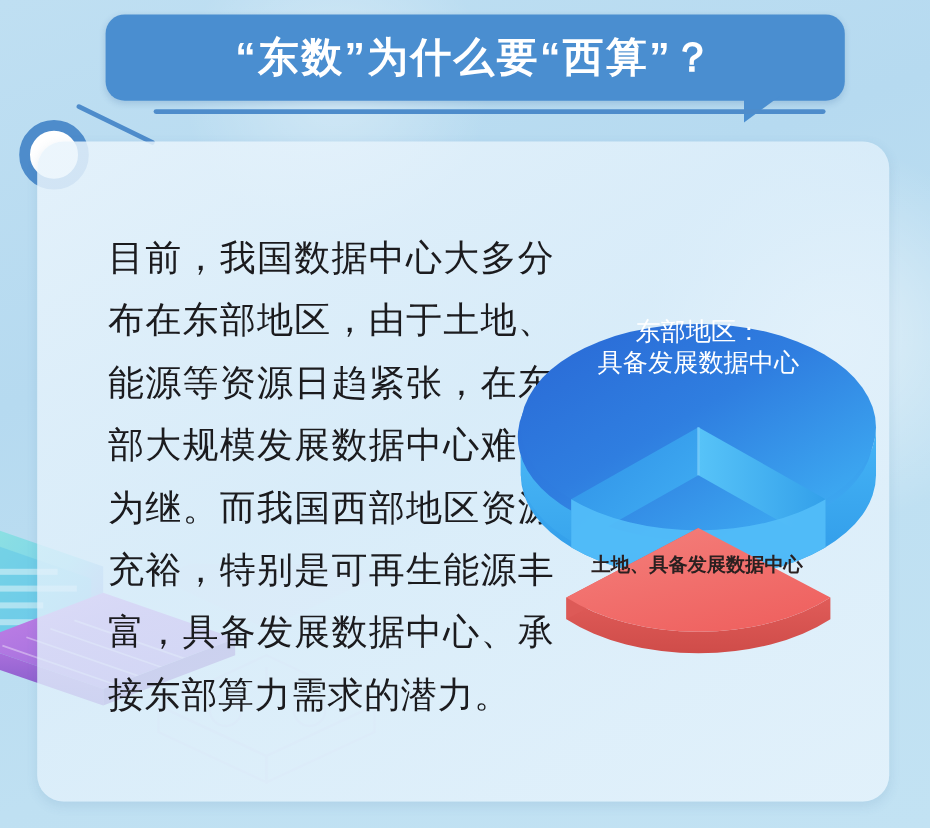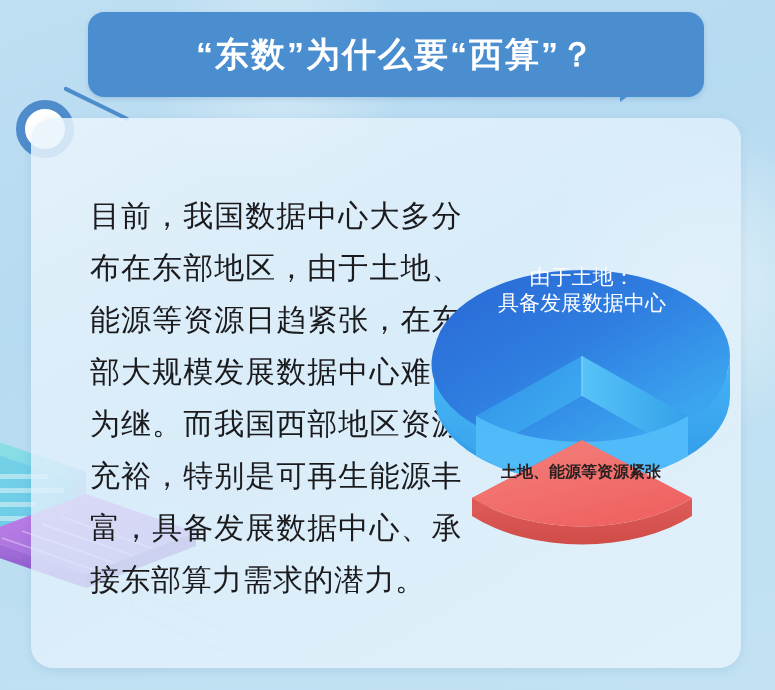--- a/index.html
+++ b/index.html
@@ -53,21 +53,21 @@
     border-radius: 50%;
     background: radial-gradient(circle, rgba(255,255,255,0.35) 0%, rgba(255,255,255,0) 70%);
   }
 
   
   .title-banner {
     position: absolute;
     left: 88px;
     top: 12px;
     width: 616px;
-    height: 85px;
+    height: 72px;
     background: #4a8ed0;
     border-radius: 16px;
     display: flex;
     align-items: center;
     justify-content: center;
     box-shadow: 0 2px 5px rgba(40,90,150,0.18);
   }
   .title-text {
     color: #ffffff;
     font-size: 34px;
@@ -310,22 +310,22 @@
         <path d="M48,254 L48,272 A148,86 0 0 0 268,272 L268,254 A148,86 0 0 1 48,254 Z" fill="url(#redSide)"></path>
         <path d="M158,196 L48,254 L48,272 L158,214 Z" fill="#d65插" opacity="0"></path>
         <path d="M158,196 L48,254 L48,272 L158,214 Z" fill="#dd5a57"></path>
         <path d="M158,196 L268,254 L268,272 L158,214 Z" fill="#cf5350" opacity="0"></path>
 
         <path d="M158,196 L48,254 A148,86 0 0 0 268,254 Z" fill="url(#redTop)"></path>
       </g>
     </svg>
 
     <div class="slice-label label-west">
-      <div>由于土地：</div>
+      <div>东部地区：</div>
       <div>具备发展数据中心</div>
     </div>
 
     <div class="slice-label label-east">
-      <div class="line2">土地、能源等资源紧张</div>
+      <div class="line2">土地、具备发展数据中心</div>
     </div>
   </div>
 
 </div>
 
 </body></html>

